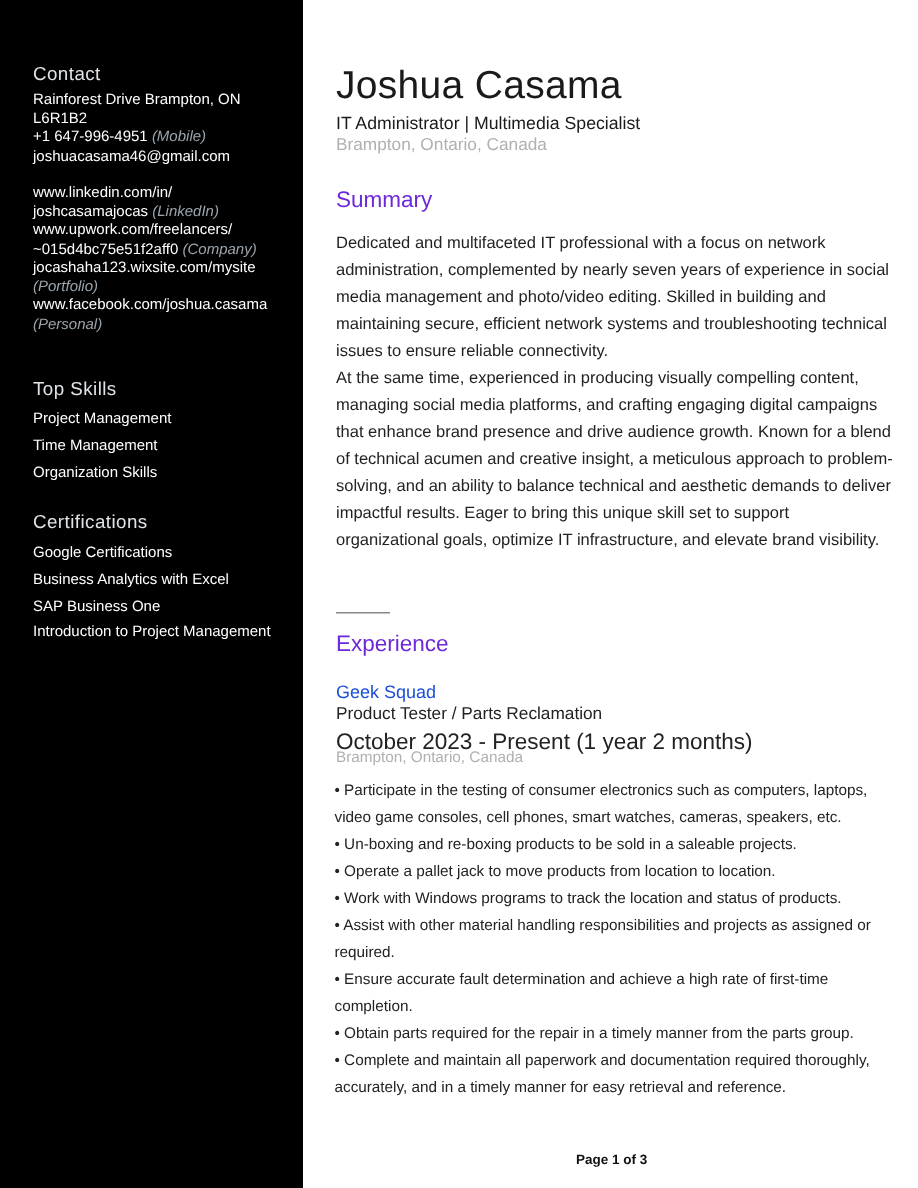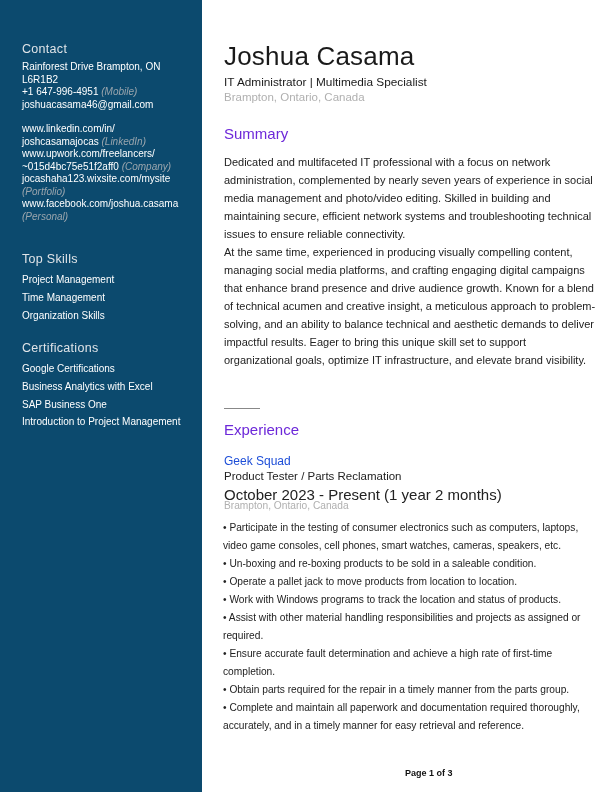--- a/index.html
+++ b/index.html
@@ -3,21 +3,21 @@
   <meta charset="utf-8">
   <style>
     html, body { margin: 0; padding: 0; }
     body {
       width: 612px; height: 792px; position: relative; overflow: hidden;
       background: #ffffff;
       font-family: "Liberation Sans", sans-serif;
     }
     .sidebar {
       position: absolute; left: 0; top: 0; width: 202px; height: 792px;
-      background: #0c4a6e;
+      background: #000000;
       color: #ffffff;
     }
     .sb-section { position: absolute; left: 22px; width: 178px; }
     .sb-heading {
       font-size: 12.5px; color: #e0e4e8; letter-spacing: 0.3px;
       margin: 0 0 5px 0; font-weight: normal;
     }
     .sb-line { font-size: 10px; line-height: 12.5px; color: #ffffff; white-space: nowrap; }
     .sb-muted { color: #9aa5ad; font-style: italic; }
     .sb-item { font-size: 10px; line-height: 17.8px; color: #ffffff; white-space: nowrap; }
@@ -32,21 +32,21 @@
       font-size: 11px; line-height: 18px; color: #222;
     }
     .summary p { margin: 0; }
     .divider { position: absolute; top: 408px; left: 0; width: 36px; height: 1px; background: #888; }
     .company { position: absolute; top: 454px; left: 0; font-size: 12px; color: #1d4ed8; }
     .role { position: absolute; top: 470px; left: 0; font-size: 11.5px; color: #222; white-space: nowrap; }
     .dates { position: absolute; top: 486px; left: 0; font-size: 15px; color: #222; white-space: nowrap; }
     .job-loc { position: absolute; top: 500px; left: 0; font-size: 10.2px; color: #b0b0b0; white-space: nowrap; }
     .bullets { position: absolute; top: 519px; left: -1px; width: 372px; font-size: 10.2px; line-height: 18px; color: #222; }
     .bullets div { margin: 0; }
-    .footer { position: absolute; top: 768px; left: 405px; font-size: 9px; color: #111; font-weight: bold; white-space: nowrap; }
+    .footer { position: absolute; top: 768px; left: 384px; font-size: 9px; color: #111; font-weight: bold; white-space: nowrap; }
   </style>
 </head>
 <body>
 
 <div class="sidebar">
   <div class="sb-section" style="top:42px;">
     <div class="sb-heading">Contact</div>
     <div class="sb-line">Rainforest Drive Brampton, ON</div>
     <div class="sb-line">L6R1B2</div>
     <div class="sb-line">
@@ -103,21 +103,21 @@
   <div class="divider"></div>
   <div class="section-title" style="top:421px;">Experience</div>
 
   <div class="company">Geek Squad</div>
   <div class="role">Product Tester / Parts Reclamation</div>
   <div class="dates">October 2023 - Present (1 year 2 months)</div>
   <div class="job-loc">Brampton, Ontario, Canada</div>
 
   <div class="bullets">
     <div>• Participate in the testing of consumer electronics such as computers, laptops, video game consoles, cell phones, smart watches, cameras, speakers, etc.</div>
-    <div>• Un-boxing and re-boxing products to be sold in a saleable condition.</div>
+    <div>• Un-boxing and re-boxing products to be sold in a saleable projects.</div>
     <div>• Operate a pallet jack to move products from location to location.</div>
     <div>• Work with Windows programs to track the location and status of products.</div>
     <div>• Assist with other material handling responsibilities and projects as assigned or required.</div>
     <div>• Ensure accurate fault determination and achieve a high rate of first-time completion.</div>
     <div>• Obtain parts required for the repair in a timely manner from the parts group.</div>
     <div>• Complete and maintain all paperwork and documentation required thoroughly, accurately, and in a timely manner for easy retrieval and reference.</div>
   </div>
 </div>
 
 <div class="footer">Page 1 of 3</div>

